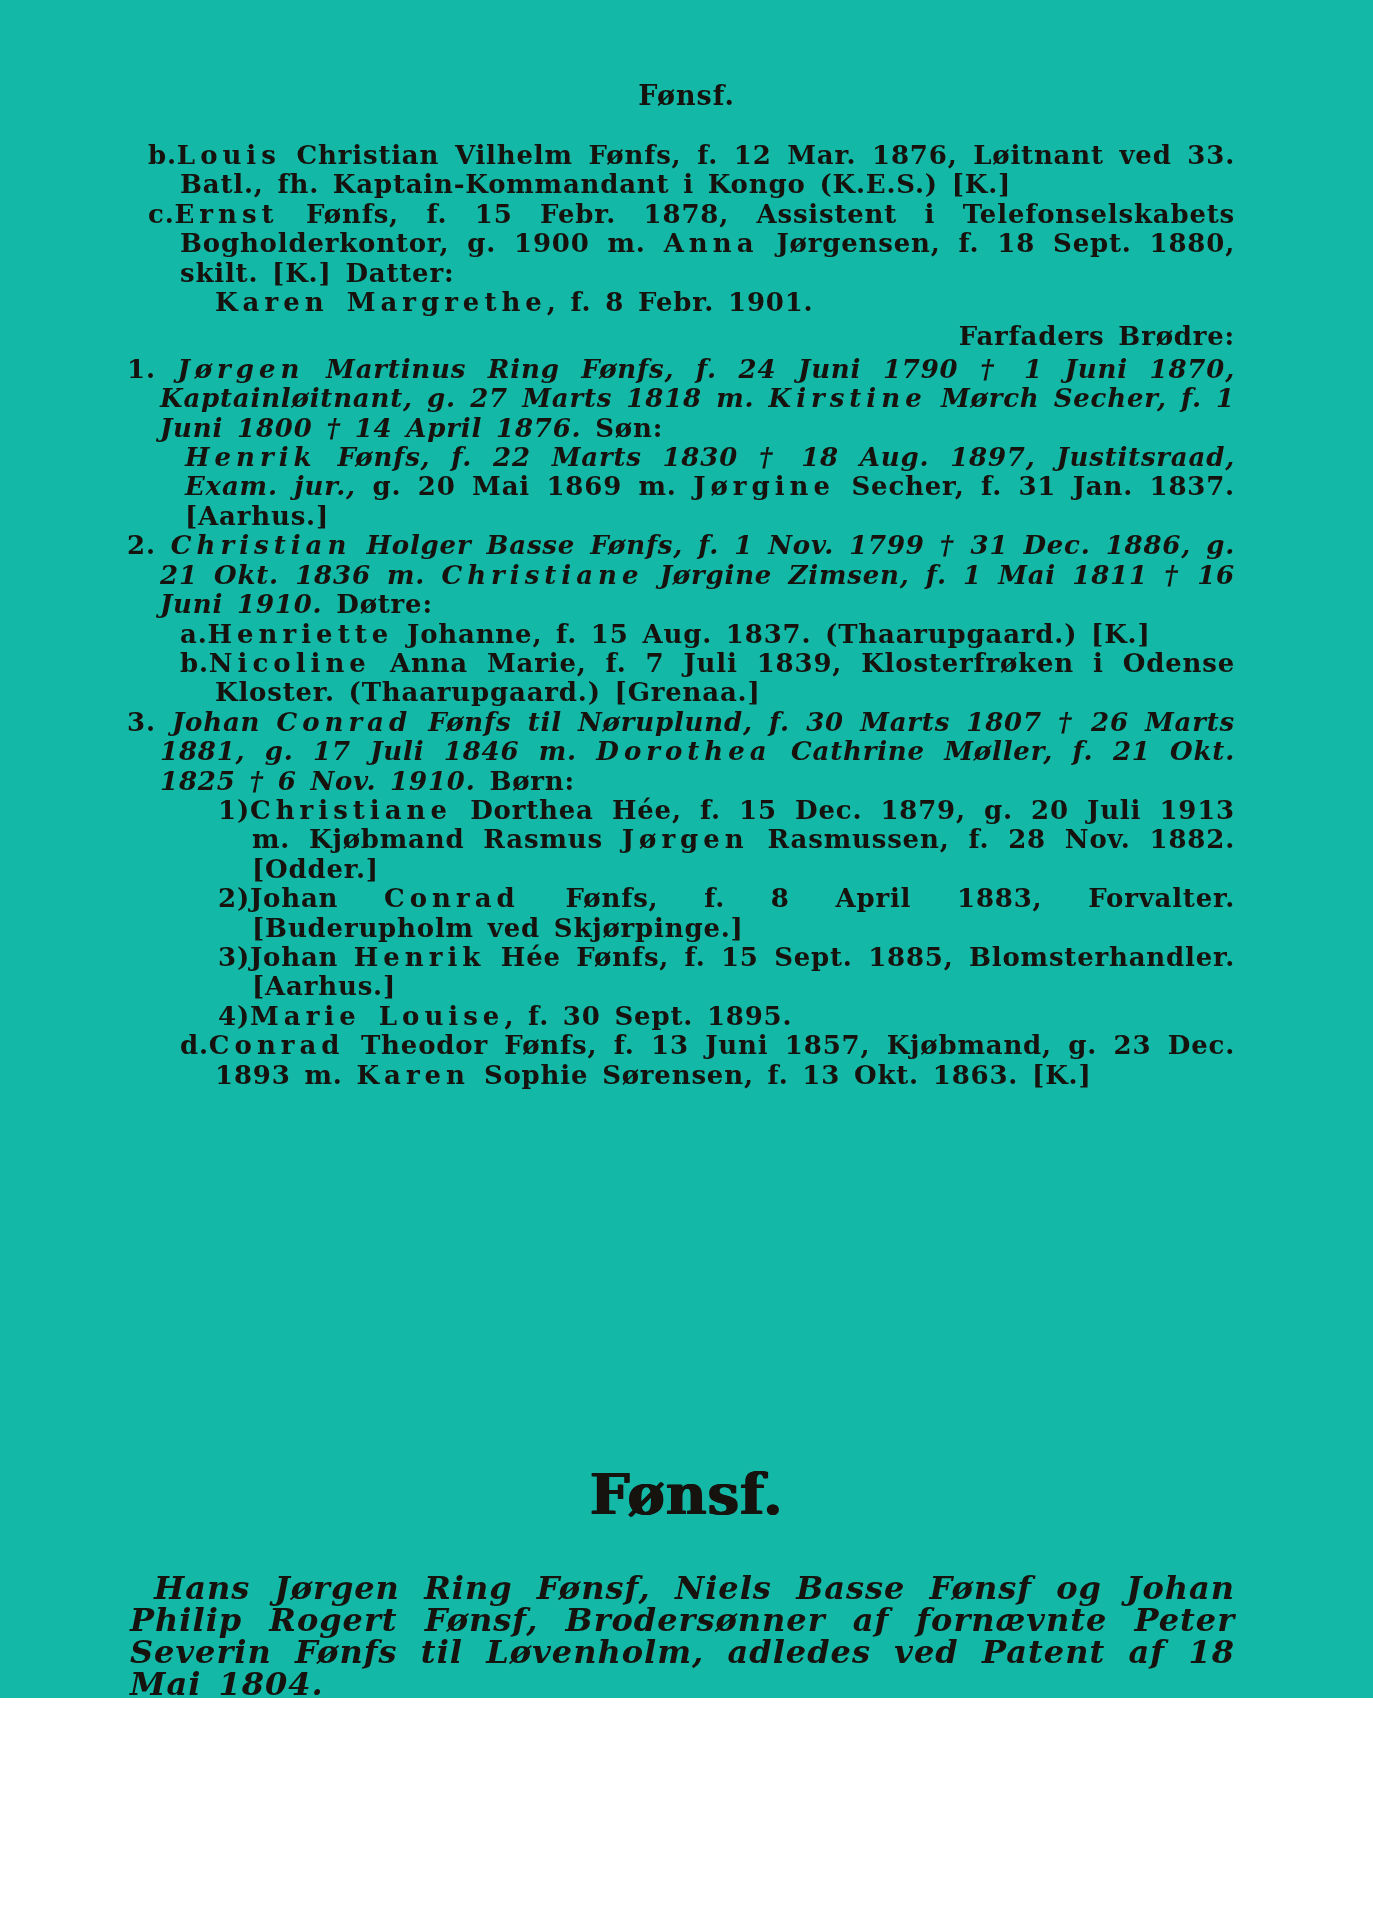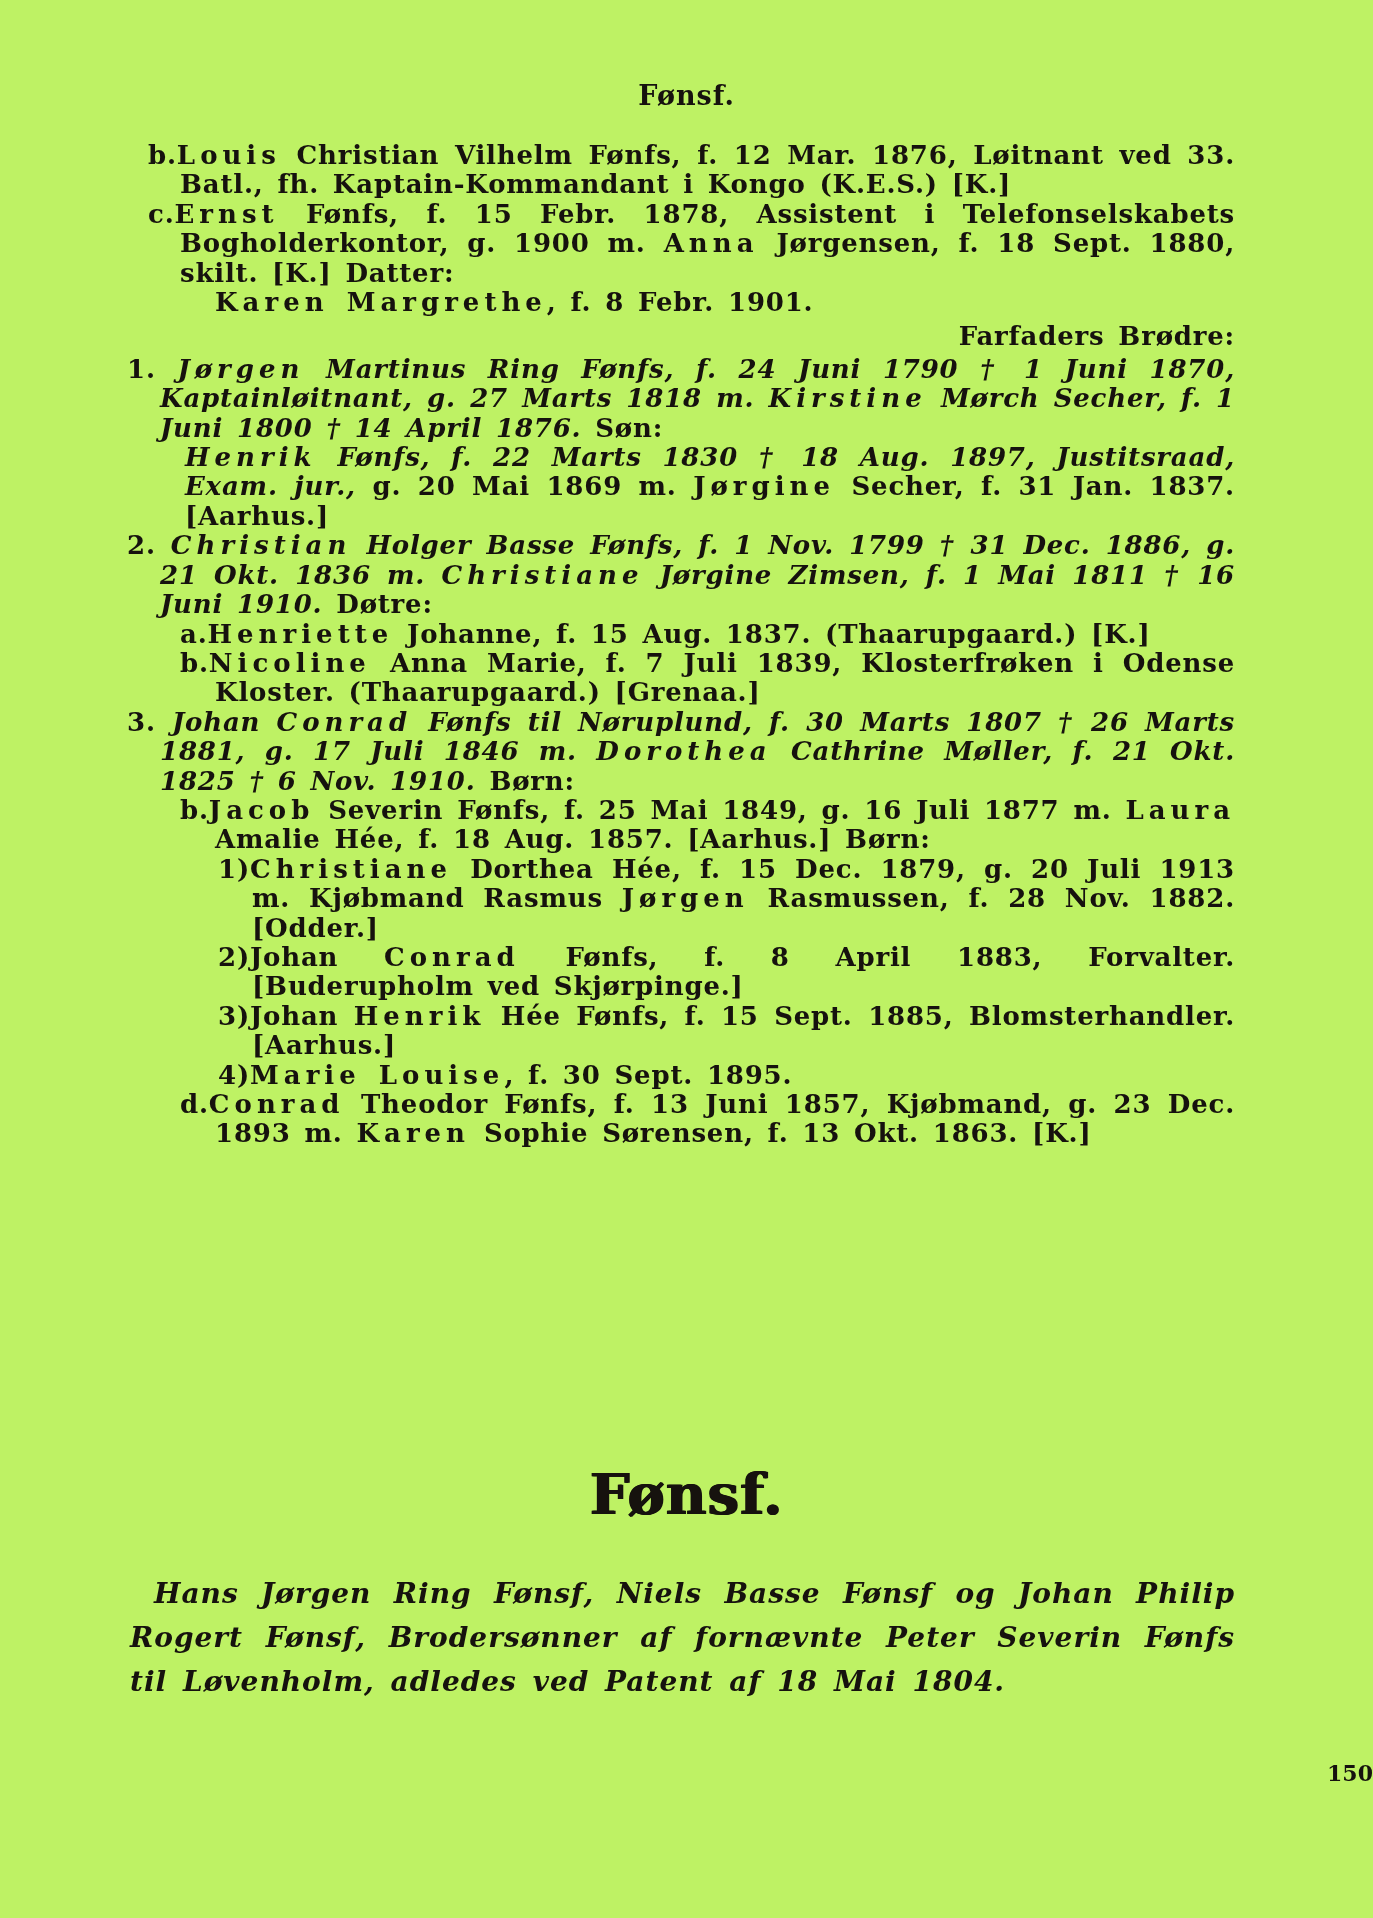--- a/index.html
+++ b/index.html
@@ -1,21 +1,21 @@
 <!DOCTYPE html>
 <html><head>
 <meta charset="utf-8">
 <style>
   html, body { margin: 0; padding: 0; background: #ffffff; }
 
   .sheet {
     position: relative;
     width: 1373px;
-    height: 1918px;
-    background: #bef264;
+    height: 1698px;
+    background: #14b8a6;
     color: #16120e;
     font-family: "DejaVu Serif", "Liberation Serif", serif;
     font-weight: bold;
     overflow: hidden;
   }
 
   .running-header {
     padding-top: 80px;
     text-align: center;
     font-size: 27px;
@@ -57,22 +57,22 @@
     text-align: center;
     font-size: 56px;
     line-height: 1.15;
     letter-spacing: 1px;
     text-shadow: 1.1px 0 0 currentColor, -0.6px 0 0 currentColor;
   }
 
   .intro-block {
     margin: 46px 0 17px 130px;
     width: 1105px;
-    font-size: 28px;
-    line-height: 44px;
+    font-size: 32px;
+    line-height: 32px;
     letter-spacing: 1px;
     word-spacing: 5px;
     text-align: justify;
     font-style: italic;
   }
   .p-intro { text-indent: 24px; }
 
   .page-number {
     margin-top: 56px;
     text-align: right;
@@ -90,21 +90,20 @@
       <p class="para p-letter"><span class="hang">b.</span><span class="sp ">Louis</span><span class=""> Christian Vilhelm Fønfs, f. 12 Mar. 1876, Løitnant ved 33. Batl., fh. Kaptain-Kommandant i Kongo (K.E.S.) [K.]</span></p>
       <p class="para p-letter"><span class="hang">c.</span><span class="sp ">Ernst</span><span class=""> Fønfs, f. 15 Febr. 1878, Assistent i Telefonselskabets Bogholderkontor, g. 1900 m. </span><span class="sp ">Anna</span><span class=""> Jørgensen, f. 18 Sept. 1880, skilt. [K.] Datter:</span></p>
       <p class="para p-karen"><span class="sp ">Karen Margrethe</span><span class="">, f. 8 Febr. 1901.</span></p>
       <p class="para p-center"><span class="">Farfaders Brødre:</span></p>
       <p class="para p-num"><span class="hang">1. </span><span class="sp it">Jørgen</span><span class="it"> Martinus Ring Fønfs, f. 24 Juni 1790 † 1 Juni 1870, Kaptainløitnant, g. 27 Marts 1818 m. </span><span class="sp it">Kirstine</span><span class="it"> Mørch Secher, f. 1 Juni 1800 † 14 April 1876. </span><span class="">Søn:</span></p>
       <p class="para p-subblock"><span class="sp it">Henrik</span><span class="it"> Fønfs, f. 22 Marts 1830 † 18 Aug. 1897, Justitsraad, Exam. jur., </span><span class="">g. 20 Mai 1869 m. </span><span class="sp ">Jørgine</span><span class=""> Secher, f. 31 Jan. 1837. [Aarhus.]</span></p>
       <p class="para p-num"><span class="hang">2. </span><span class="sp it">Christian</span><span class="it"> Holger Basse Fønfs, f. 1 Nov. 1799 † 31 Dec. 1886, g. 21 Okt. 1836 m. </span><span class="sp it">Christiane</span><span class="it"> Jørgine Zimsen, f. 1 Mai 1811 † 16 Juni 1910. </span><span class="">Døtre:</span></p>
       <p class="para p-sublet"><span class="hang">a.</span><span class="sp ">Henriette</span><span class=""> Johanne, f. 15 Aug. 1837. (Thaarupgaard.) [K.]</span></p>
       <p class="para p-sublet"><span class="hang">b.</span><span class="sp ">Nicoline</span><span class=""> Anna Marie, f. 7 Juli 1839, Klosterfrøken i Odense Kloster. (Thaarupgaard.) [Grenaa.]</span></p>
       <p class="para p-num"><span class="hang">3. </span><span class="it">Johan </span><span class="sp it">Conrad</span><span class="it"> Fønfs til Nøruplund, f. 30 Marts 1807 † 26 Marts 1881, g. 17 Juli 1846 m. </span><span class="sp it">Dorothea</span><span class="it"> Cathrine Møller, f. 21 Okt. 1825 † 6 Nov. 1910. </span><span class="">Børn:</span></p>
-      <p class="para p-sublet"><span class="hang">b.</span><span class="sp ">Jacob</span><span class=""> Severin Fønfs, f. 25 Mai 1849, g. 16 Juli 1877 m. </span><span class="sp ">Laura</span><span class=""> Amalie Hée, f. 18 Aug. 1857. [Aarhus.] Børn:</span></p>
       <p class="para p-subnum"><span class="hang">1)</span><span class="sp ">Christiane</span><span class=""> Dorthea Hée, f. 15 Dec. 1879, g. 20 Juli 1913 m. Kjøbmand Rasmus </span><span class="sp ">Jørgen</span><span class=""> Rasmussen, f. 28 Nov. 1882. [Odder.]</span></p>
       <p class="para p-subnum"><span class="hang">2)</span><span class="">Johan </span><span class="sp ">Conrad</span><span class=""> Fønfs, f. 8 April 1883, Forvalter. [Buderupholm ved Skjørpinge.]</span></p>
       <p class="para p-subnum"><span class="hang">3)</span><span class="">Johan </span><span class="sp ">Henrik</span><span class=""> Hée Fønfs, f. 15 Sept. 1885, Blomsterhandler. [Aarhus.]</span></p>
       <p class="para p-subnum"><span class="hang">4)</span><span class="sp ">Marie Louise</span><span class="">, f. 30 Sept. 1895.</span></p>
       <p class="para p-sublet"><span class="hang">d.</span><span class="sp ">Conrad</span><span class=""> Theodor Fønfs, f. 13 Juni 1857, Kjøbmand, g. 23 Dec. 1893 m. </span><span class="sp ">Karen</span><span class=""> Sophie Sørensen, f. 13 Okt. 1863. [K.]</span></p>
     </div>
 
   <div class="bottom">
     <div class="display-heading">Fønsf.</div>
 

